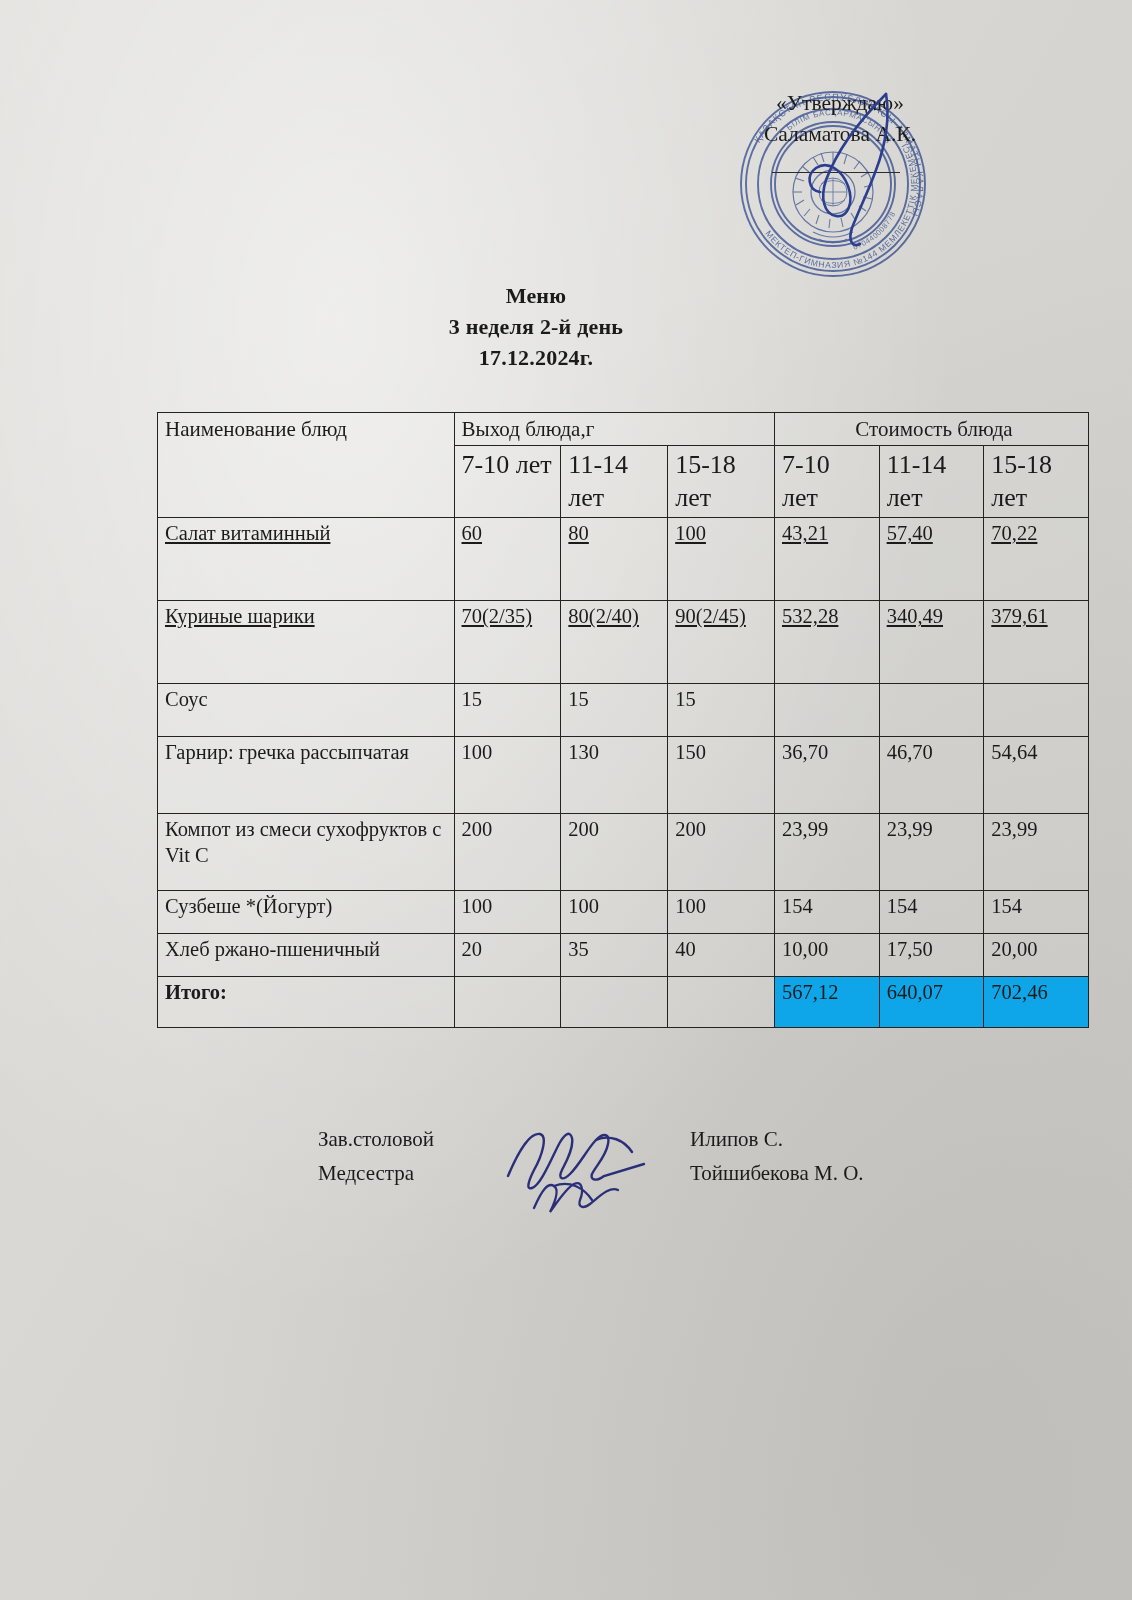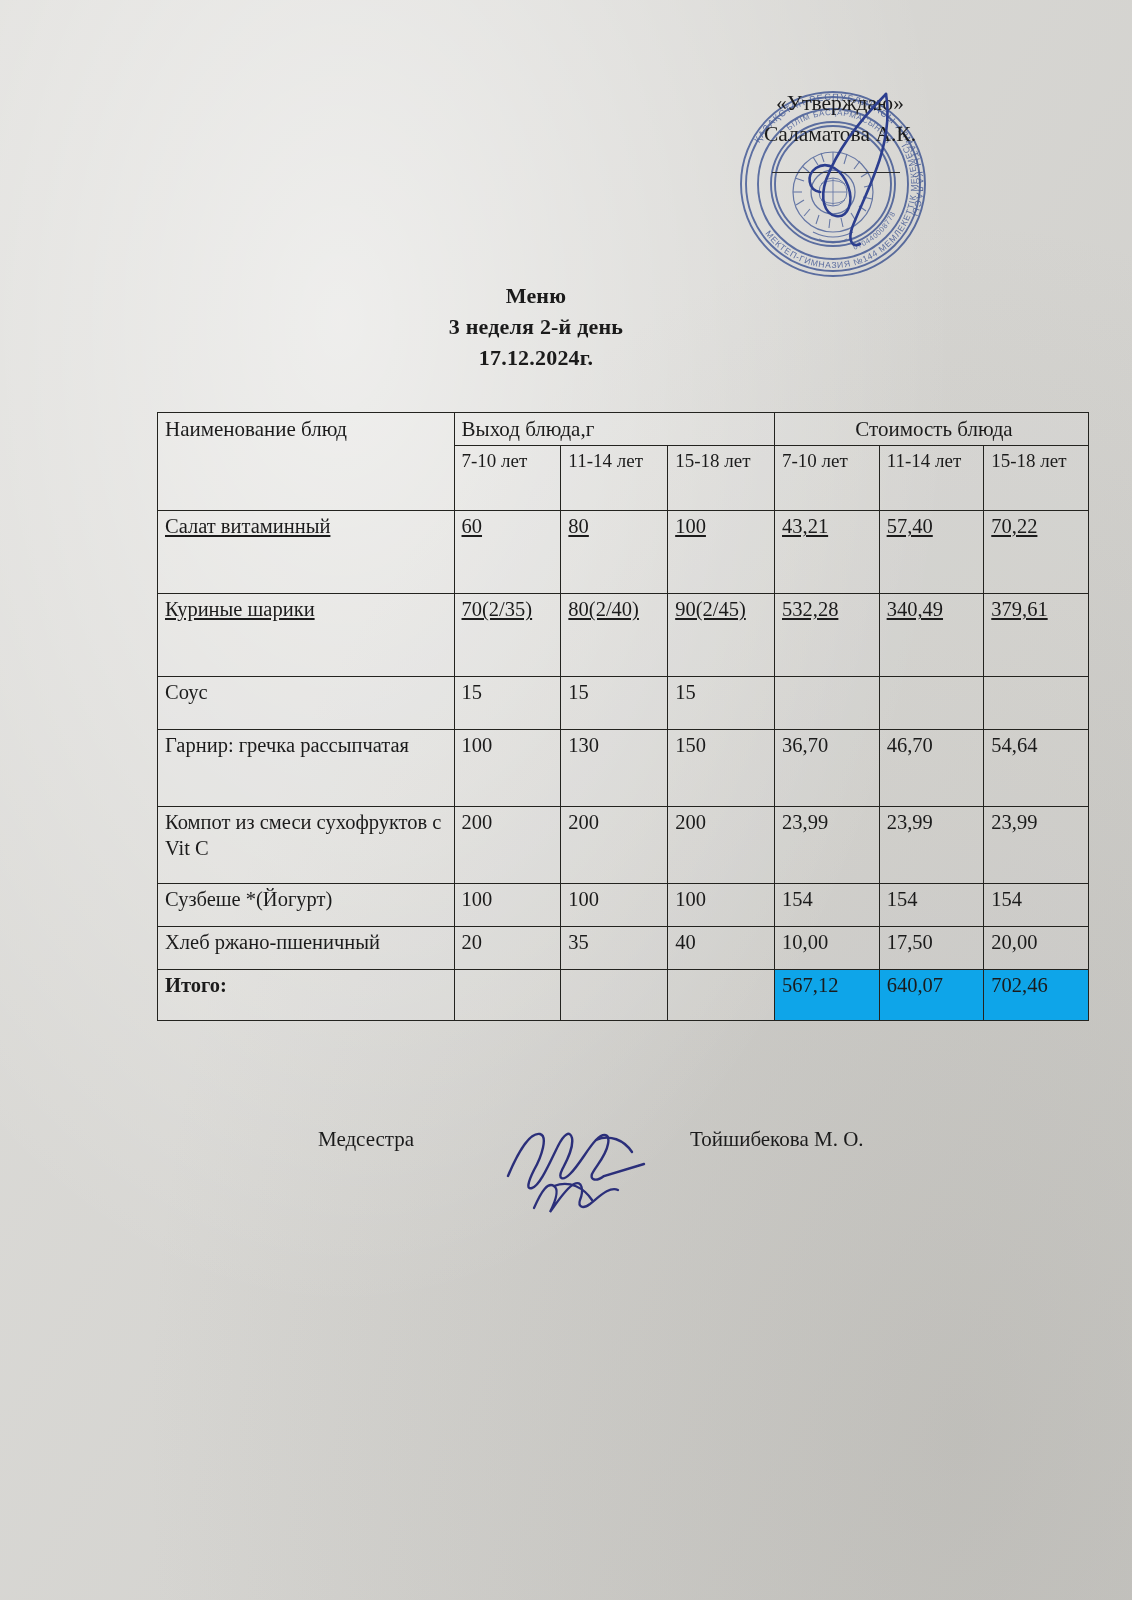--- a/index.html
+++ b/index.html
@@ -107,21 +107,21 @@
     font-weight: normal;
     line-height: 1.25;
   }
   .c-name  { width: 272px; }
   .c-out   { width: 98px; }
   .c-cost  { width: 96px; }
 
   th.hdr { font-weight: bold; font-size: 21px; }
   th.hdr.center { text-align: center; padding-left: 12px; }
 
-  .sub td { height: 58px; font-size: 19px; margin-left: 16px; }
+  .sub td { height: 58px; font-size: 26px; margin-left: 16px; }
 
   tr.r-tall td { height: 76px; text-decoration: underline; }
   tr.r-tall2 td { height: 70px; }
   tr.r-med td  { height: 46px; }
   tr.r-short td { height: 36px; }
 
   .val { vertical-align: middle; }
   .cost { vertical-align: top; }
   .dish { vertical-align: top; padding-top: 5px; }
 
@@ -338,20 +338,24 @@
       <td></td>
       <td class="shade">567,12</td>
       <td class="shade">640,07</td>
       <td class="shade">702,46</td>
     </tr>
   </tbody>
 </table>
 
 <div class="footer">
   <div class="row">
+    <div class="left">Зав.столовой</div>
+    <div class="right">Илипов С.</div>
+  </div>
+  <div class="row">
     <div class="left">Медсестра</div>
     <div class="right">Тойшибекова М. О.</div>
   </div>
 </div>
 
 <div class="foot-sign">
   <svg viewBox="0 0 180 110" width="180" height="110">
     <g fill="none" stroke="#2b2f7a" stroke-width="2.4" stroke-linecap="round">
       <path d="M16,72 C26,48 38,28 48,30 C56,32 50,52 42,66 C36,78 34,86 40,84
                C48,82 58,58 66,42 C72,30 78,26 80,34 C82,44 74,58 70,66

